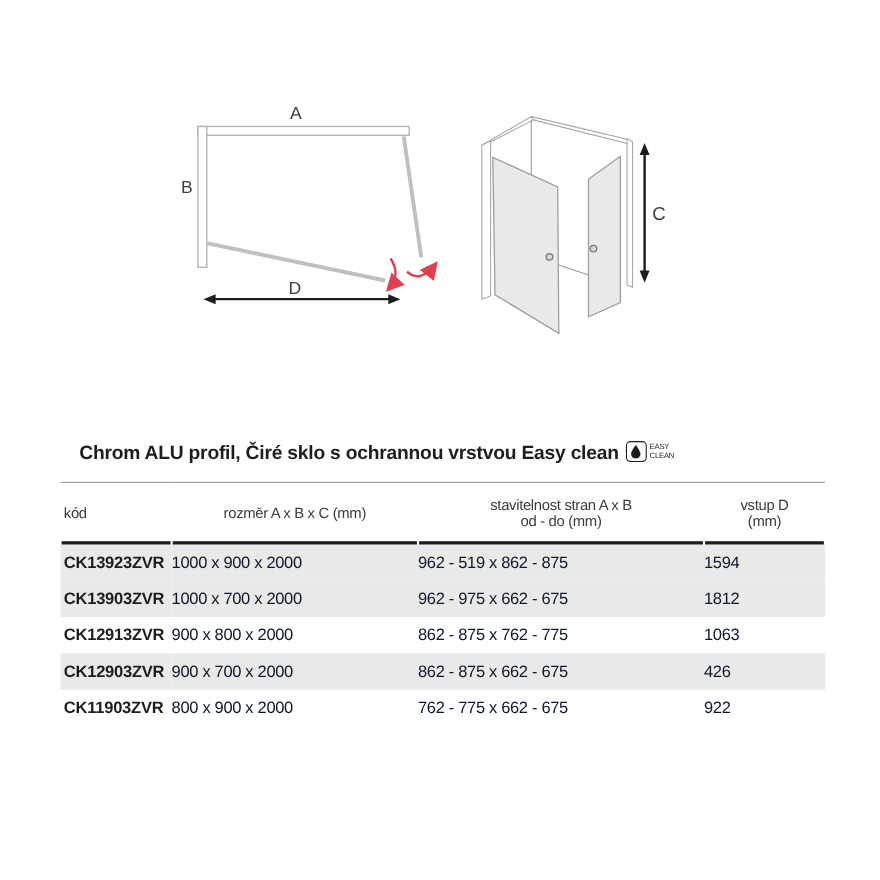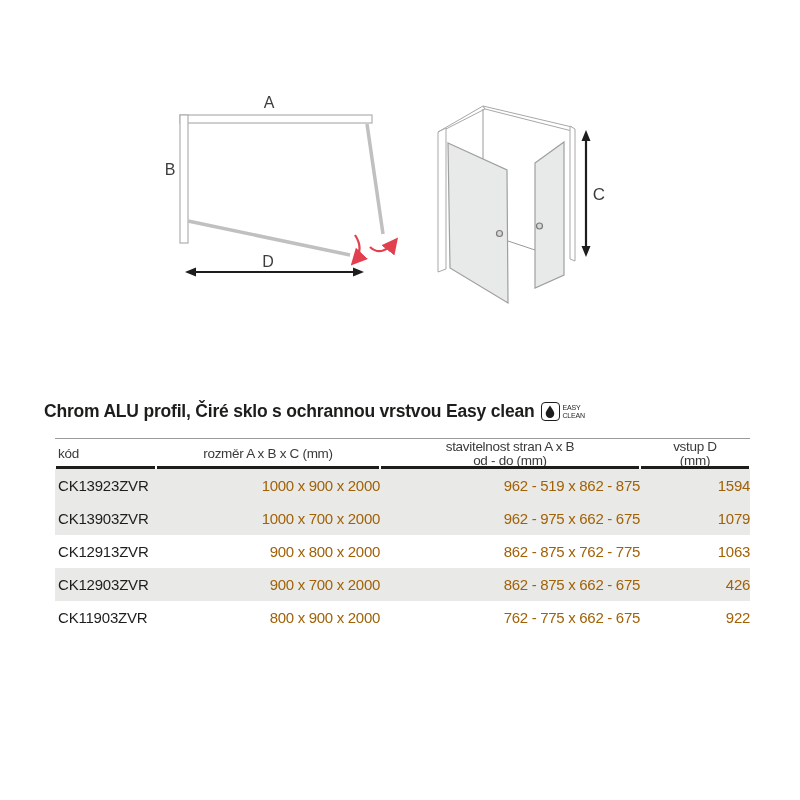--- a/index.html
+++ b/index.html
@@ -5,42 +5,42 @@
   html,body{margin:0;padding:0;background:#fff;}
   .page{position:relative;width:800px;height:800px;background:#fff;overflow:hidden;
         font-family:"Liberation Sans",sans-serif;color:#1d1d1b;}
   svg text{font-family:"Liberation Sans",sans-serif;}
 
   
   .plan-svg{position:absolute;left:158px;top:88px;}
   .iso-svg{position:absolute;left:415px;top:85px;}
 
   
-  .title-row{position:absolute;left:44px;top:401px;display:flex;align-items:center;gap:6px;}
+  .title-row{position:absolute;left:72px;top:401px;display:flex;align-items:flex-start;gap:6px;}
   .title-text{font-size:17.5px;font-weight:bold;letter-spacing:-0.2px;color:#1d1d1b;white-space:nowrap;}
   .easyclean{display:flex;align-items:center;gap:3px;}
   .ec-box{width:19px;height:19px;border:1.6px solid #1d1d1b;border-radius:4px;
           display:flex;align-items:center;justify-content:center;background:#fff;box-sizing:border-box;}
   .ec-text{display:flex;flex-direction:column;justify-content:center;}
   .ec-text span{font-size:7px;line-height:7.5px;letter-spacing:-0.2px;color:#1d1d1b;}
 
   
   .spec-table{position:absolute;left:55px;top:438px;width:695px;border-top:1px solid #9b9b9b;
               border-collapse:collapse;table-layout:fixed;}
   .spec-table col.c1{width:101px;}
   .spec-table col.c2{width:224px;}
   .spec-table col.c3{width:260px;}
   .spec-table col.c4{width:110px;}
-  .spec-table th{position:relative;height:30px;font-weight:normal;font-size:13.5px;line-height:14.5px;
+  .spec-table th{position:relative;height:56px;font-weight:normal;font-size:13.5px;line-height:14.5px;
                  color:#3a3a3a;letter-spacing:-0.3px;vertical-align:middle;padding:0;}
   .spec-table th.left{text-align:left;padding-left:3px;}
   .spec-table th::after{content:"";position:absolute;left:1px;right:1px;bottom:0;height:3px;background:#1d1d1b;}
-  .spec-table td{height:33px;font-size:15px;letter-spacing:-0.3px;color:#a16207;
-                 text-align:right;vertical-align:middle;padding:0;}
-  .spec-table td.code{text-align:left;padding-left:3px;font-weight:normal;font-size:15px;
+  .spec-table td{height:33px;font-size:15px;letter-spacing:-0.3px;color:#0f172a;
+                 text-align:left;vertical-align:middle;padding:0;}
+  .spec-table td.code{text-align:left;padding-left:3px;font-weight:bold;font-size:15px;
                       letter-spacing:-0.2px;color:#1d1d1b;}
   .spec-table tr.alt td{background:#e9e9e7;}
 </style>
 </head>
 <body>
 
 <div class="page">
 
   <svg class="plan-svg" width="262" height="205" viewBox="0 0 262 205">
     <defs>
@@ -127,21 +127,21 @@
       <tr class="alt">
         <td class="code">CK13923ZVR</td>
         <td>1000 x 900 x 2000</td>
         <td>962 - 519 x 862 - 875</td>
         <td>1594</td>
       </tr>
       <tr class="alt">
         <td class="code">CK13903ZVR</td>
         <td>1000 x 700 x 2000</td>
         <td>962 - 975 x 662 - 675</td>
-        <td>1079</td>
+        <td>1812</td>
       </tr>
       <tr>
         <td class="code">CK12913ZVR</td>
         <td>900 x 800 x 2000</td>
         <td>862 - 875 x 762 - 775</td>
         <td>1063</td>
       </tr>
       <tr class="alt">
         <td class="code">CK12903ZVR</td>
         <td>900 x 700 x 2000</td>

